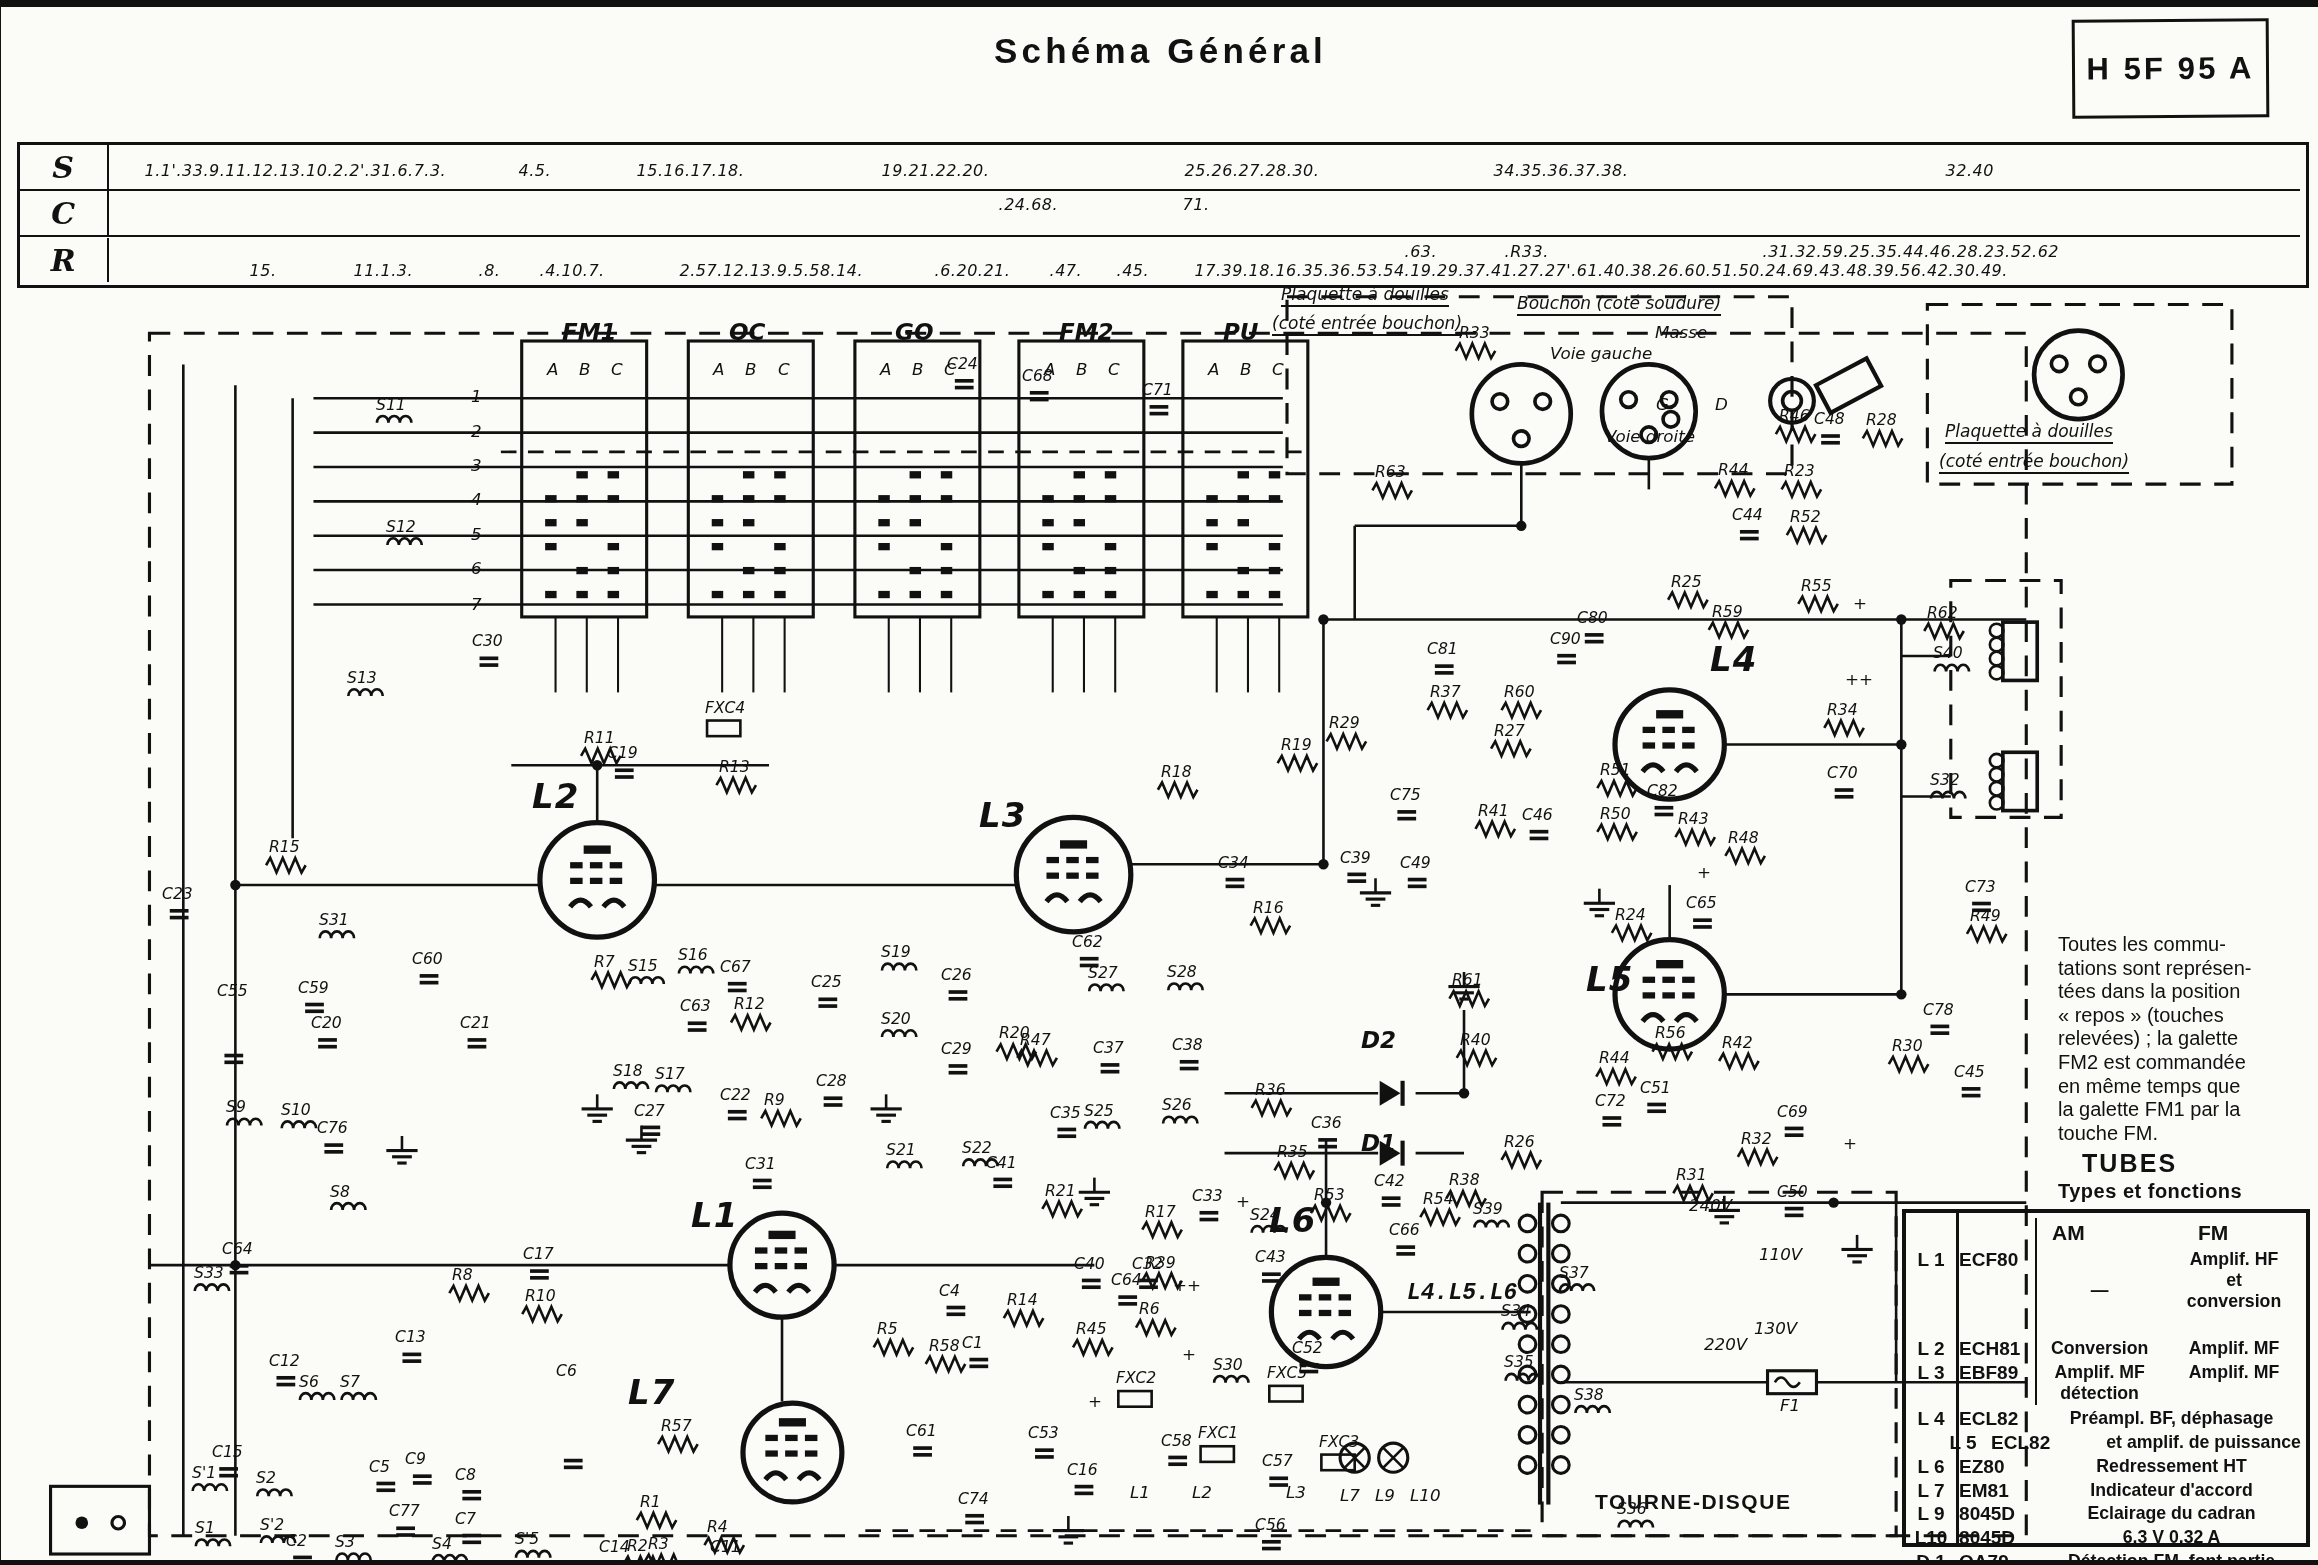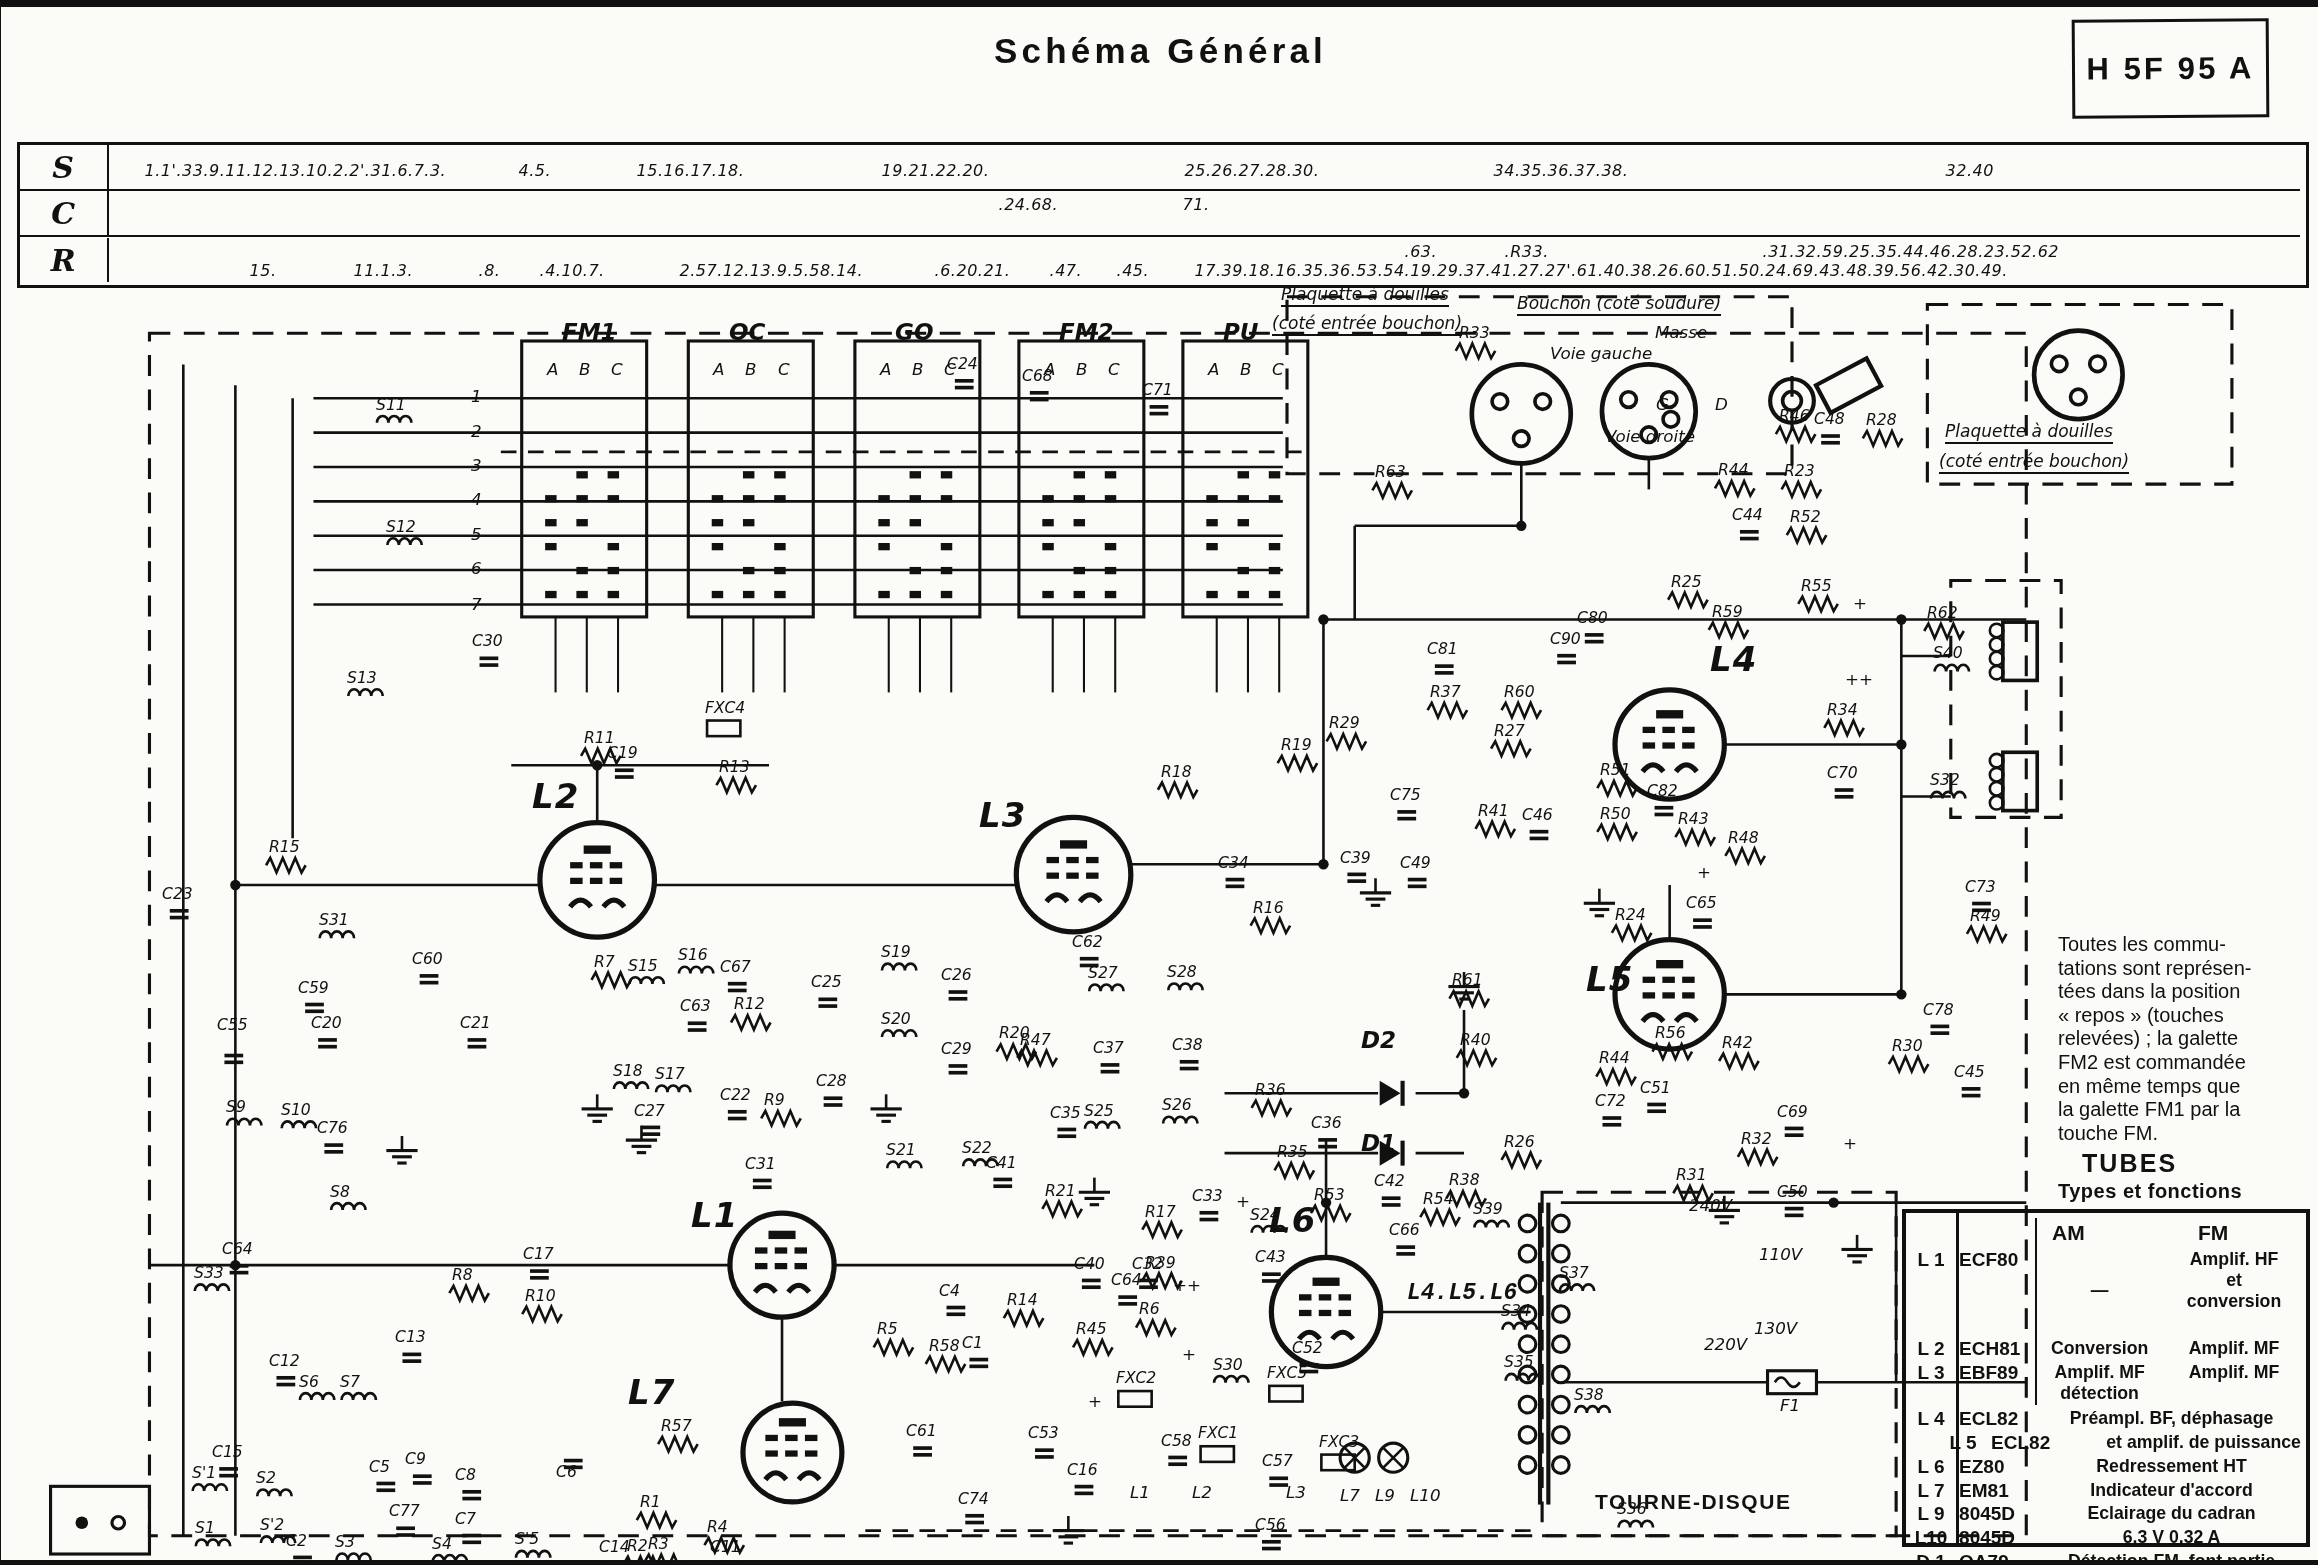--- a/index.html
+++ b/index.html
@@ -690,21 +690,21 @@
       <span class="lbl" style="left: 346px; top: 669px;">S13</span>
       <span class="lbl" style="left: 471px; top: 632px;">C30</span>
       <span class="lbl" style="left: 583px; top: 729px;">R11</span>
       <span class="lbl" style="left: 268px; top: 838px;">R15</span>
       <span class="lbl" style="left: 161px; top: 885px;">C23</span>
       <span class="lbl" style="left: 318px; top: 911px;">S31</span>
       <span class="lbl" style="left: 297px; top: 979px;">C59</span>
       <span class="lbl" style="left: 310px; top: 1014px;">C20</span>
       <span class="lbl" style="left: 411px; top: 950px;">C60</span>
       <span class="lbl" style="left: 459px; top: 1014px;">C21</span>
-      <span class="lbl" style="left: 216px; top: 1016px; font-style: italic;">C55</span>
+      <span class="lbl" style="left: 216px; top: 982px; font-style: italic;">C55</span>
       <span class="lbl" style="left: 225px; top: 1098px;">S9</span>
       <span class="lbl" style="left: 280px; top: 1101px;">S10</span>
       <span class="lbl" style="left: 316px; top: 1119px;">C76</span>
       <span class="lbl" style="left: 329px; top: 1183px;">S8</span>
       <span class="lbl" style="left: 221px; top: 1240px;">C64</span>
       <span class="lbl" style="left: 193px; top: 1264px;">S33</span>
       <span class="lbl" style="left: 268px; top: 1352px;">C12</span>
       <span class="lbl" style="left: 298px; top: 1373px;">S6</span>
       <span class="lbl" style="left: 339px; top: 1373px;">S7</span>
       <span class="lbl" style="left: 394px; top: 1328px;">C13</span>
@@ -718,21 +718,21 @@
       <span class="lbl" style="left: 259px; top: 1516px;">S'2</span>
       <span class="lbl" style="left: 285px; top: 1532px;">C2</span>
       <span class="lbl" style="left: 368px; top: 1458px;">C5</span>
       <span class="lbl" style="left: 404px; top: 1450px;">C9</span>
       <span class="lbl" style="left: 388px; top: 1502px;">C77</span>
       <span class="lbl" style="left: 454px; top: 1466px;">C8</span>
       <span class="lbl" style="left: 454px; top: 1510px;">C7</span>
       <span class="lbl" style="left: 334px; top: 1533px;">S3</span>
       <span class="lbl" style="left: 431px; top: 1535px;">S4</span>
       <span class="lbl" style="left: 514px; top: 1530px;">S'5</span>
-      <span class="lbl" style="left: 555px; top: 1463px; font-style: italic;">C6</span>
+      <span class="lbl" style="left: 555px; top: 1362px; font-style: italic;">C6</span>
       <span class="lbl" style="left: 626px; top: 1537px;">R2</span>
       <span class="lbl" style="left: 639px; top: 1493px;">R1</span>
       <span class="lbl" style="left: 706px; top: 1518px;">R4</span>
       <span class="lbl" style="left: 647px; top: 1535px;">R3</span>
       <span class="lbl" style="left: 598px; top: 1538px;">C14</span>
       <span class="lbl" style="left: 709px; top: 1538px;">C11</span>
       <span class="lbl" style="left: 704px; top: 699px;">FXC4</span>
       <span class="lbl" style="left: 606px; top: 744px;">C19</span>
       <span class="lbl" style="left: 718px; top: 758px;">R13</span>
       <span class="lbl" style="left: 593px; top: 953px;">R7</span>

